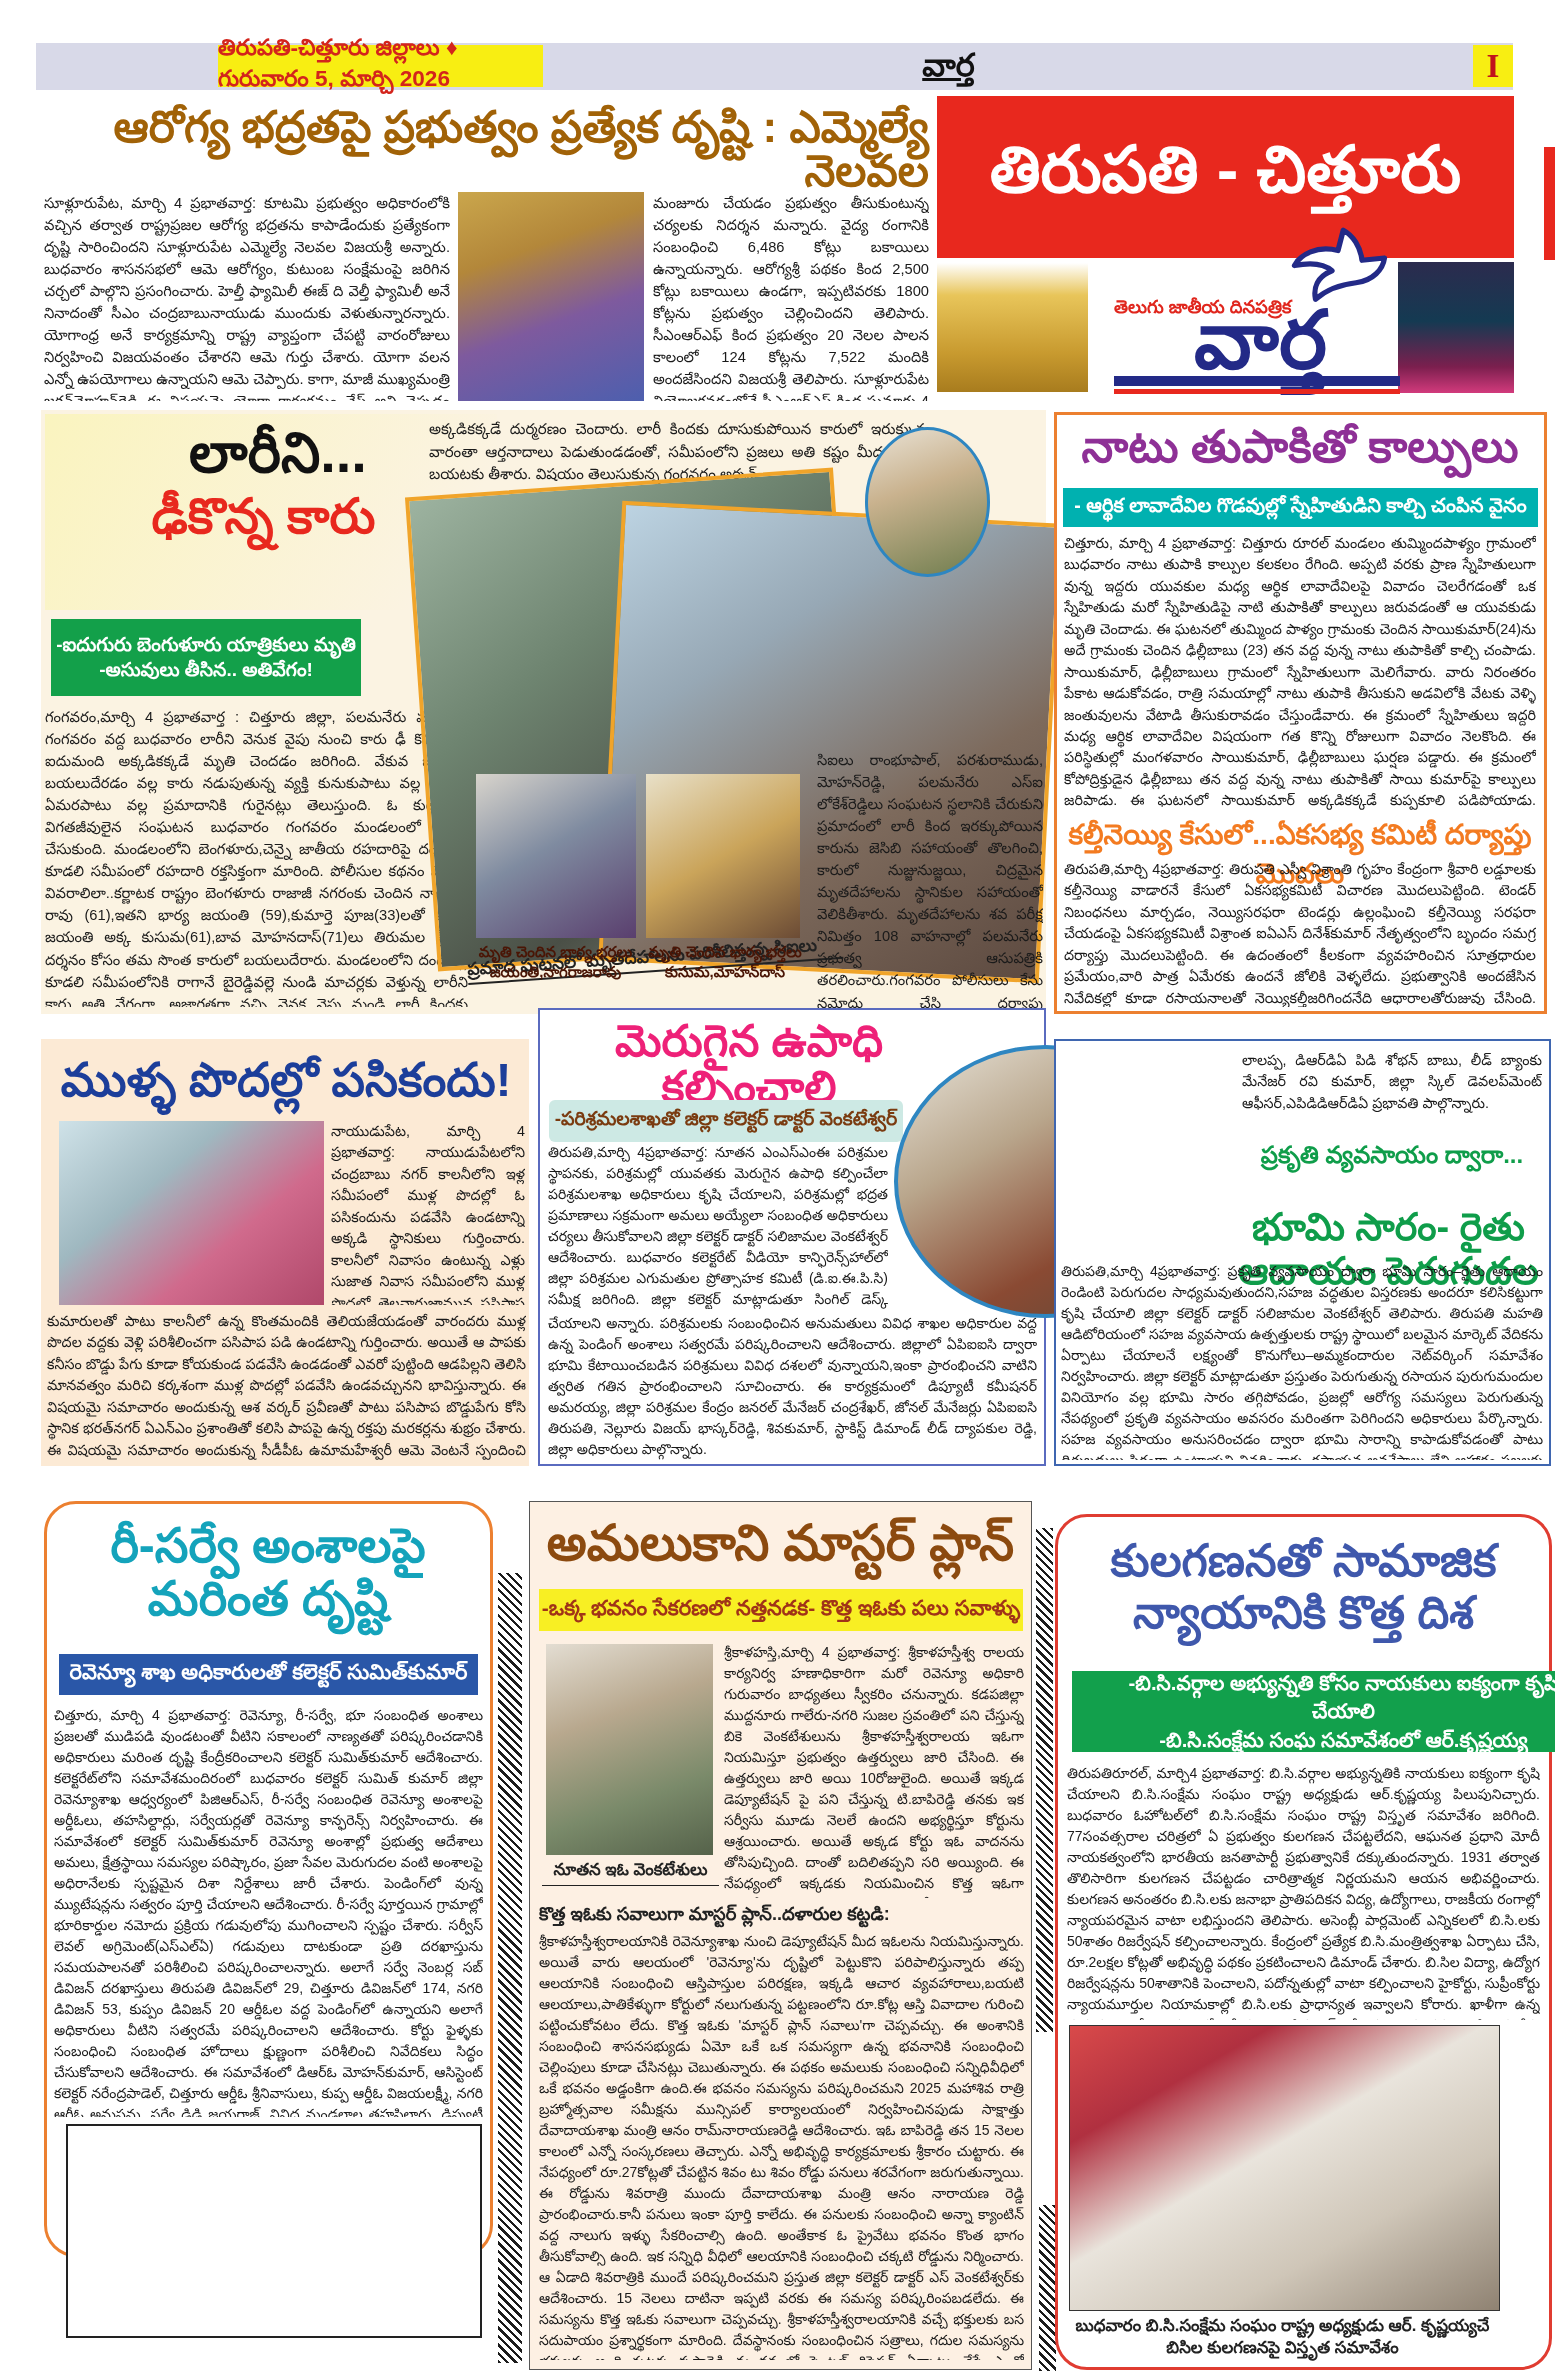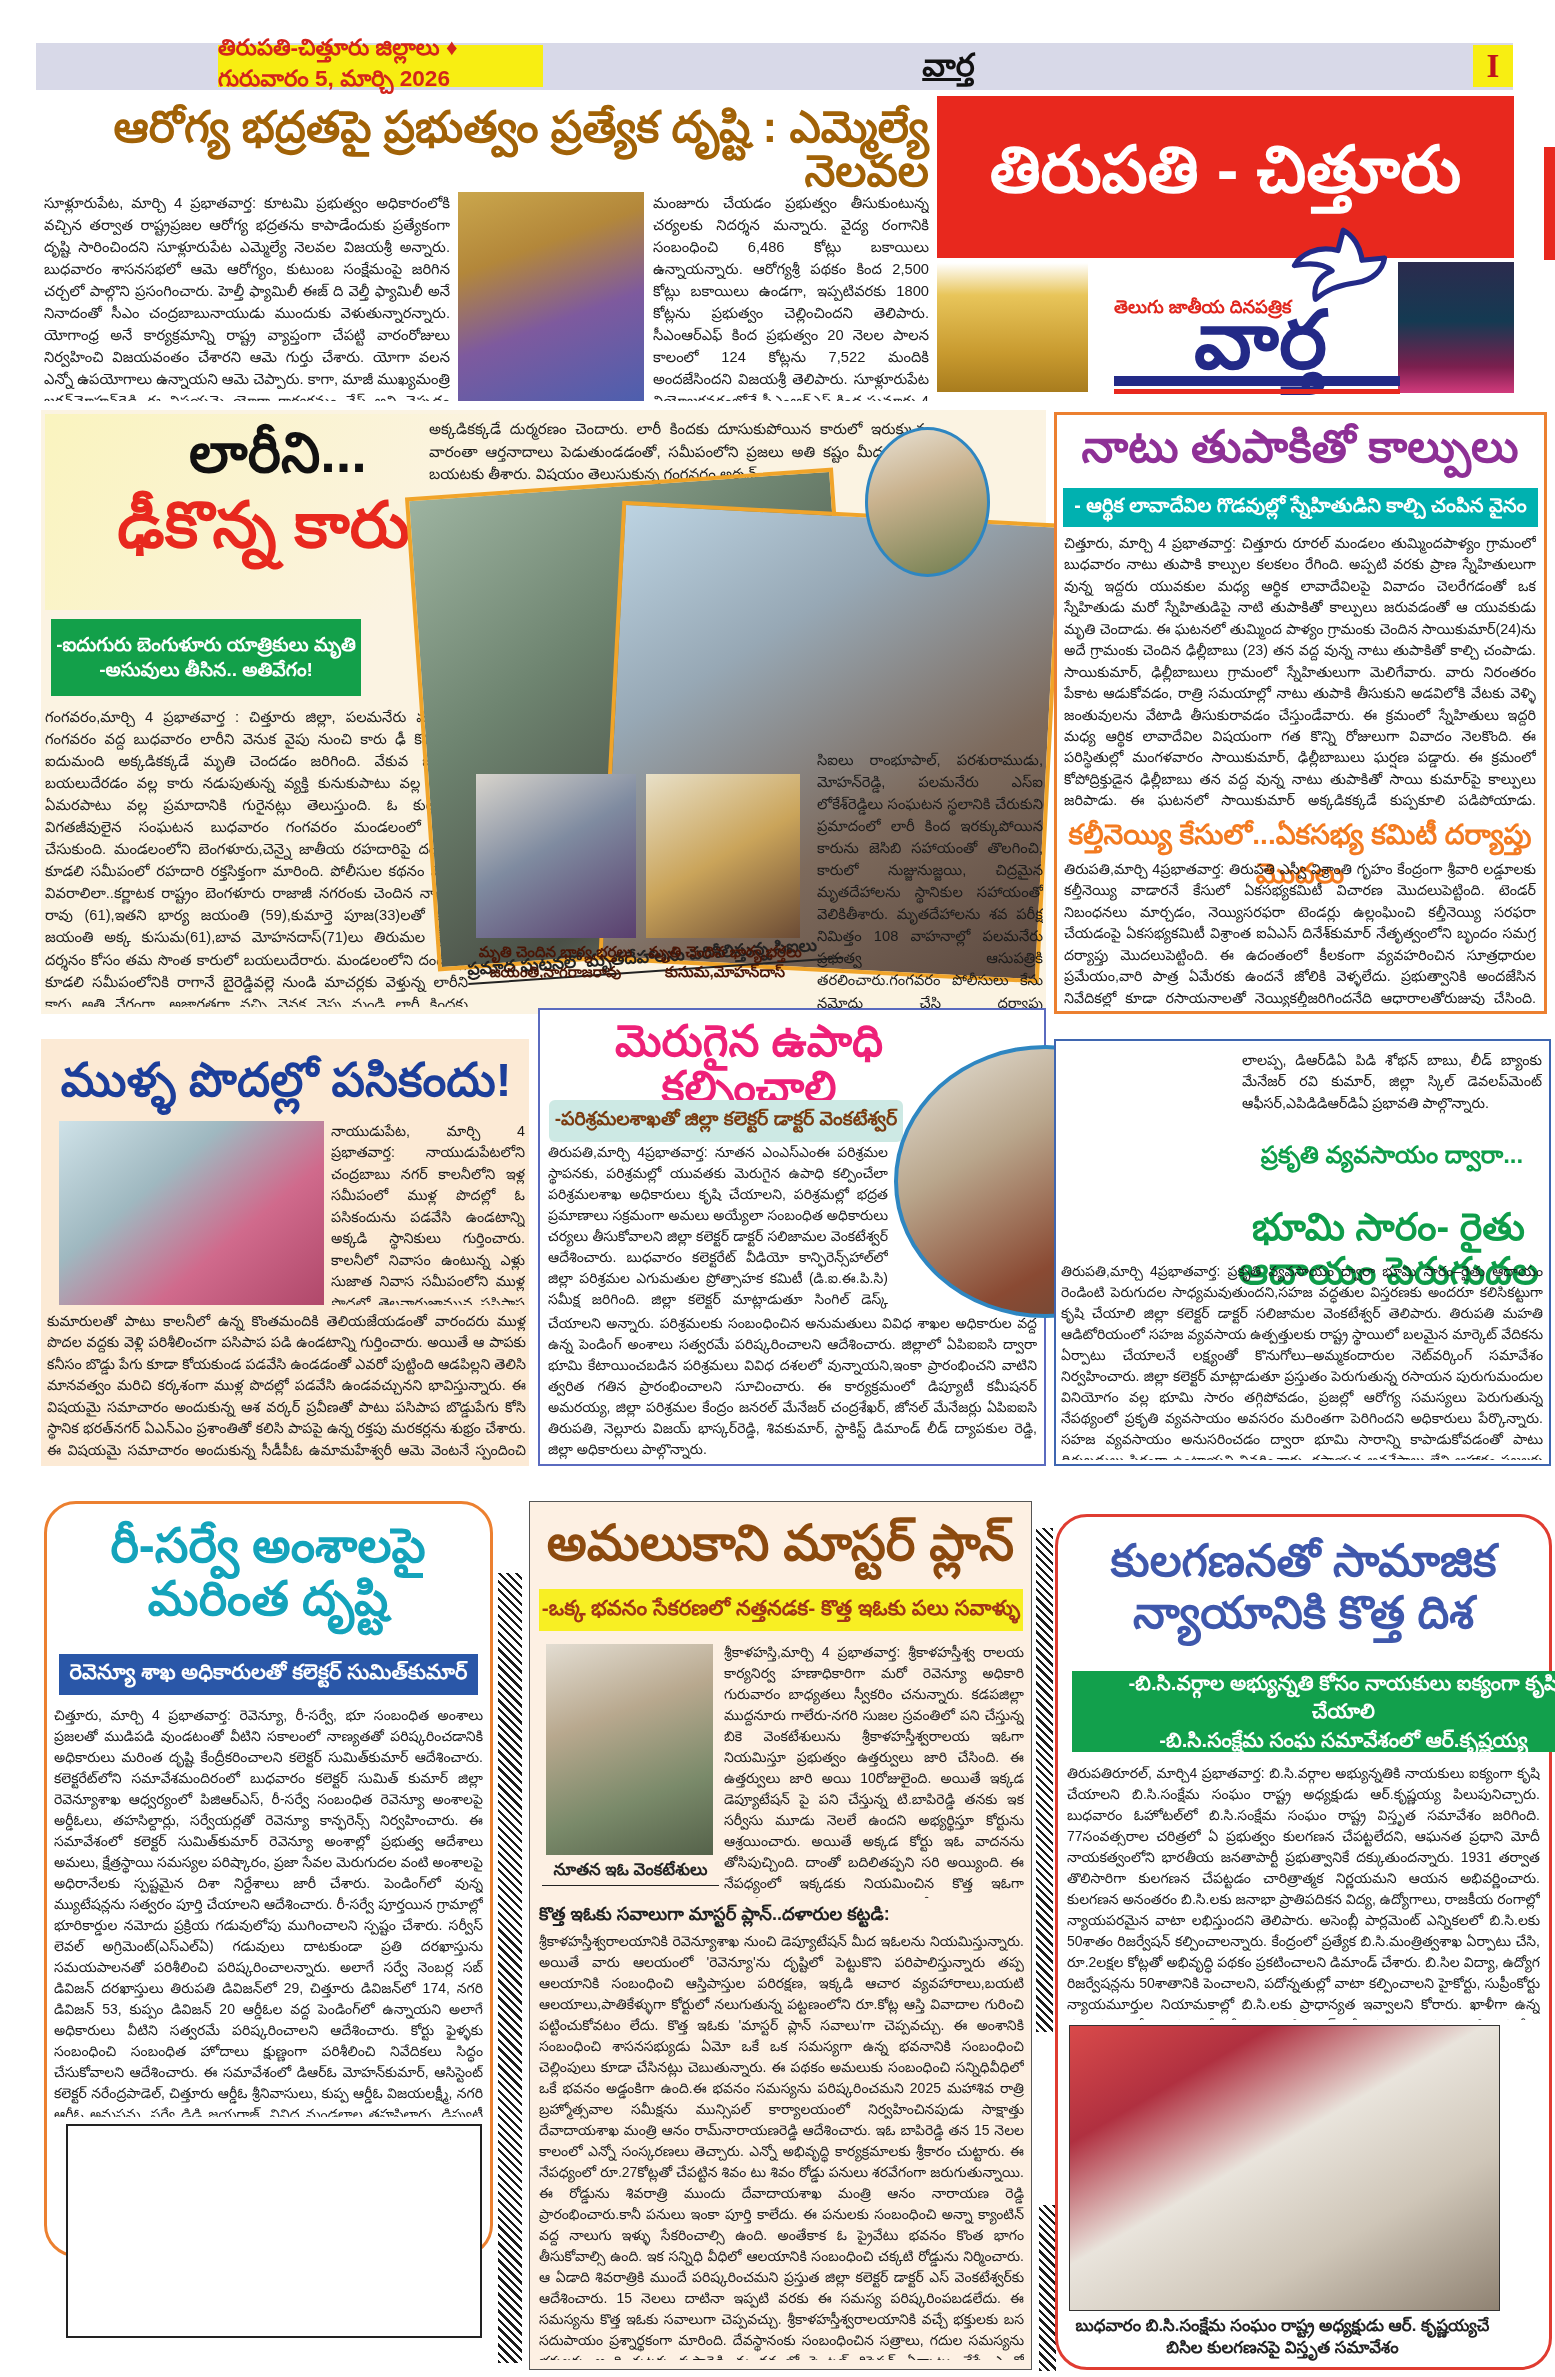--- a/index.html
+++ b/index.html
@@ -33,21 +33,21 @@
   <path d="M95 8 L88 35 C60 28 38 40 30 55 C55 50 70 53 80 62 C60 70 55 85 58 100 C75 85 95 80 112 78 C135 75 148 60 150 45 L120 48 C118 30 108 15 95 8 Z" fill="#fff" stroke="#232a87" stroke-width="7" stroke-linejoin="round"></path>
 </svg>
 <div class="abs" style="left:1114px;top:297px;width:181px;font-size:18px;font-weight:bold;color:#e0261d;">తెలుగు జాతీయ దినపత్రిక</div>
 <div class="abs" style="left:1125px;top:300px;width:271px;text-align:center;font-size:81px;font-weight:bold;color:#232a87;line-height:1.0;">వార్త</div>
 <div class="abs" style="left:1114px;top:376px;width:286px;height:9.8px;background:#232a87;"></div>
 <div class="abs" style="left:1114px;top:389px;width:286px;height:5.3px;background:#e8281e;"></div>
 
 <div class="abs" style="left:41px;top:410px;width:1005px;height:604px;background:#fbf3e2;"></div>
 <div class="abs" style="left:45px;top:414px;width:452px;height:196px;background:linear-gradient(120deg,#faf4bf 0%,#fbf3e2 85%);"></div>
 <div class="abs ctr" style="left:120px;top:420px;width:316px;color:#111;font-size:56px;font-weight:bold;">లారీని...</div>
-<div class="abs ctr" style="left:53px;top:488px;width:421px;color:#e8281e;font-size:64px;font-weight:bold;">ఢీకొన్న కారు</div>
+<div class="abs ctr" style="left:53px;top:488px;width:421px;color:#e8281e;font-size:49px;font-weight:bold;">ఢీకొన్న కారు</div>
 <div class="abs" style="left:51px;top:619px;width:310px;height:77px;background:#13a04a;color:#fff;font-size:19px;font-weight:bold;text-align:center;display:flex;flex-direction:column;justify-content:center;line-height:1.3;">
   <span>-ఐదుగురు బెంగుళూరు యాత్రికులు మృతి</span>
   <span>-అసువులు తీసిన.. అతివేగం!</span>
 </div>
 <div class="abs jt" style="left:45px;top:706px;width:423px;height:301px;font-size:14.7px;overflow:hidden;">గంగవరం,మార్చి 4 ప్రభాతవార్త : చిత్తూరు జిల్లా, పలమనేరు మండలం గంగవరం వద్ద బుధవారం లారీని వెనుక వైపు నుంచి కారు ఢీ కొనడంతో ఐదుమంది అక్కడికక్కడే మృతి చెందడం జరిగింది. వేకువ జామున బయలుదేరడం వల్ల కారు నడుపుతున్న వ్యక్తి కునుకుపాటు వల్ల జరిగిన ఏమరపాటు వల్ల ప్రమాదానికి గురైనట్లు తెలుస్తుంది. ఓ కుటుంబం విగతజీవులైన సంఘటన బుధవారం గంగవరం మండలంలో చోటు చేసుకుంది. మండలంలోని బెంగళూరు,చెన్నై జాతీయ రహదారిపై దండపల్లె కూడలి సమీపంలో రహదారి రక్తసిక్తంగా మారింది. పోలీసుల కథనం మేరకు వివరాలిలా..కర్ణాటక రాష్ట్రం బెంగళూరు రాజాజీ నగరంకు చెందిన నాగరాజ రావు (61),ఇతని భార్య జయంతి (59),కుమార్తె పూజ(33)లతో పాటు జయంతి అక్క కుసుమ(61),బావ మోహనదాస్(71)లు తిరుమల శ్రీవారి దర్శనం కోసం తమ సొంత కారులో బయలుదేరారు. మండలంలోని దండపల్లె కూడలి సమీపంలోనికి రాగానే బైరెడ్డివల్లె నుండి మాచర్లకు వెళ్తున్న లారీని కారు అతి వేగంగా, అజాగ్రత్తగా వచ్చి వెనక వైపు నుండి లారీ కిందకు దూసుకుపోవడంతో ఈ ప్రమాదం జరిగింది. ఈ ప్రమాదంలో కారులో ప్రయాణిస్తున్న ఐదు మంది</div>
 <div class="abs jt" style="left:429px;top:418px;width:497px;height:105px;font-size:15px;overflow:hidden;">అక్కడికక్కడే దుర్మరణం చెందారు. లారీ కిందకు దూసుకుపోయిన కారులో ఇరుక్కున వారంతా ఆర్తనాదాలు పెడుతుండడంతో, సమీపంలోని ప్రజలు అతి కష్టం మీద వారిని బయటకు తీశారు. విషయం తెలుసుకున్న గంగవరం అర్బన్,</div>
 
 <div class="abs photo" style="left:421px;top:482px;width:421px;height:467px;border:4.5px solid #f0a42a;transform:rotate(-4deg);background:linear-gradient(145deg,#9db3a0 0%,#6e8470 35%,#4a4f46 70%,#8a8f85 100%);"></div>
 <div class="abs photo" style="left:610px;top:512px;width:433px;height:452px;border:4.5px solid #f0a42a;transform:rotate(3deg);background:linear-gradient(145deg,#bcd3e2 0%,#97a8b5 30%,#7d6a5c 65%,#5d4a40 100%);"></div>
 <div class="abs" style="left:865px;top:427px;width:119px;height:144px;border-radius:50%;border:3.8px solid #2e86c1;background:linear-gradient(160deg,#e9e2d5 0%,#c9b28e 40%,#6f7d4e 100%);"></div>

